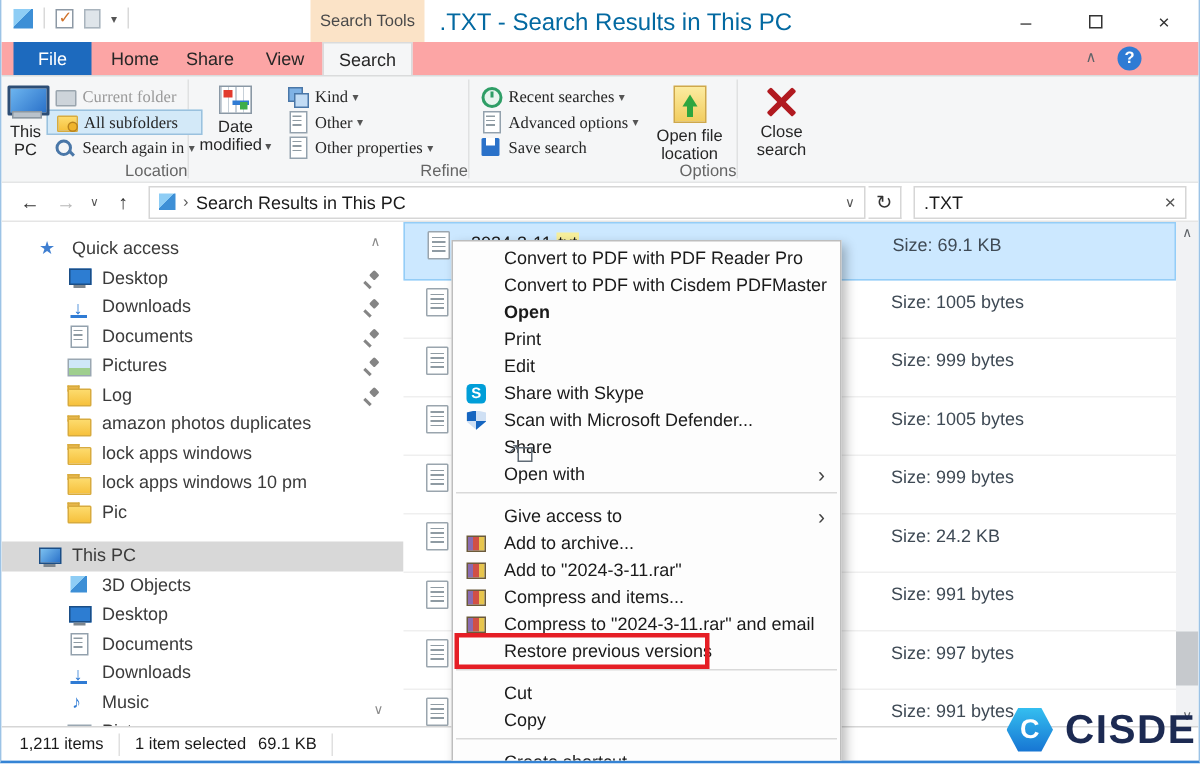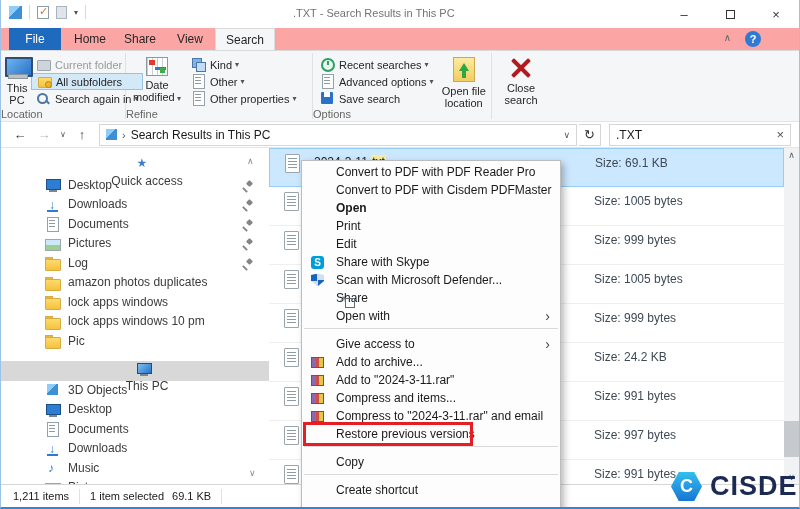--- a/index.html
+++ b/index.html
@@ -12,46 +12,46 @@
   .titlebar{position:absolute;left:0;right:0;top:0;height:28px;background:#fff;}
   .qat{position:absolute;left:8px;top:5px;display:flex;align-items:center;gap:7px;}
   .qat-sep{width:1px;height:14px;background:#d9d9d9;}
   .qat-cube{width:13px;height:13px;background:linear-gradient(135deg,#8ecdf5 0 45%,#3d8fd6 45%);}
   .qat-check{position:relative;width:12px;height:13px;background:#fff;border:1px solid #8d99a5;}
   .qat-check::before{content:"✓";position:absolute;left:1px;top:-2px;color:#d0722a;font-size:11px;}
   .qat-doc{width:11px;height:13px;background:#dfe5ea;border:1px solid #a9b4bd;}
   .qat-caret{color:#555;font-size:8px;}
   .ctx-tab{position:absolute;left:206px;top:0;width:76px;height:28px;background:#fbe3c7;
            color:#4a4a4a;font-size:11px;display:flex;align-items:center;justify-content:center;}
-  .win-title{position:absolute;left:292px;top:7px;color:#737373;font-size:11px;white-space:nowrap;}
+  .win-title{position:absolute;left:292px;top:7px;color:#0369a1;font-size:16px;white-space:nowrap;}
   .wincontrols{position:absolute;right:0;top:0;display:flex;height:28px;}
   .wc{width:46px;height:28px;display:flex;align-items:center;justify-content:center;color:#333;font-size:13px;}
   .wc-max i{display:block;width:9px;height:9px;border:1px solid #333;}
 
   
   .tabsrow{position:absolute;left:0;right:0;top:28px;height:22px;background:#fca5a5;}
   .tab-file{position:absolute;left:8px;top:0;width:52px;height:22px;background:#1d6abe;color:#fff;
             display:flex;align-items:center;justify-content:center;}
   .tab{position:absolute;top:0;height:22px;display:flex;align-items:center;justify-content:center;color:#262626;}
   .tab-home{left:64px;width:50px;} .tab-share{left:114px;width:50px;} .tab-view{left:164px;width:50px;}
   .tab-search{left:214px;width:60px;background:#f5f6f7;border:1px solid #dadbdc;border-bottom:none;z-index:2;}
   .rib-collapse{position:absolute;right:68px;top:4px;color:#5f6368;font-size:10px;}
   .help-btn{position:absolute;right:38px;top:3px;width:16px;height:16px;border-radius:50%;background:#2f7bd4;
             color:#fff;font-size:11px;font-weight:bold;display:flex;align-items:center;justify-content:center;}
 
   
   .ribbon{position:absolute;left:0;right:0;top:50px;height:72px;background:#f5f6f7;
           border-top:1px solid #dadbdc;border-bottom:1px solid #e4e5e6;display:flex;}
   .rgroup{position:relative;padding:2px 2px 14px 2px;display:flex;align-items:flex-start;}
-  .rg-label{position:absolute;left:0;right:0;bottom:1px;text-align:left;font-size:11px;color:#656565;}
+  .rg-label{position:absolute;left:0;right:0;bottom:1px;text-align:right;font-size:11px;color:#656565;}
   .rib-sep{width:1px;background:#e0e1e2;margin:2px 0;}
   .bigbtn{width:52px;display:flex;flex-direction:column;align-items:center;padding-top:2px;}
   .bigbtn .bb-label{font-size:11px;line-height:12px;text-align:center;color:#262626;}
   .bb-caret .bb-label::after{content:" ▾";font-size:8px;color:#555;}
-  .stack{display:flex;flex-direction:column;justify-content:flex-start;padding-top:3px;}
+  .stack{display:flex;flex-direction:column;justify-content:flex-start;padding-top:3px;font-family:Liberation Serif, serif;}
   .srow{display:flex;align-items:center;height:17px;padding:0 5px;font-size:11px;color:#262626;white-space:nowrap;}
   .srow.sel{background:#d3e9f8;border:1px solid #9ac1de;}
   .srow.dis{color:#9a9a9a;}
   .caret::after{content:"▾";font-size:8px;color:#555;margin-left:3px;}
 
   .sic{width:15px;height:15px;display:inline-block;position:relative;margin-right:4px;flex:none;}
   .sic-curfolder::before{content:"";position:absolute;left:1px;top:3px;width:12px;height:9px;background:#cdd4da;border:1px solid #9aa5ae;border-radius:1px;}
   .sic-subfolders::before{content:"";position:absolute;left:1px;top:3px;width:12px;height:9px;background:linear-gradient(#fddb6d,#f6c13d);border:1px solid #d8ab3e;border-radius:1px;}
   .sic-subfolders::after{content:"";position:absolute;right:0;bottom:1px;width:5px;height:5px;background:#f0b42c;border:1px solid #b9831d;border-radius:50%;}
   .sic-searchagain::before{content:"";position:absolute;left:1px;top:2px;width:7px;height:7px;border:2px solid #4a77a8;border-radius:50%;}
@@ -98,21 +98,21 @@
   .search-clear{color:#555;font-size:13px;}
 
   
   .main{position:absolute;left:0;right:0;top:148px;height:336px;background:#fff;overflow:hidden;}
 
   
   .sidebar{position:absolute;left:0;top:0;width:268px;height:100%;padding-top:8px;overflow:hidden;}
   .side-item{position:relative;height:19.5px;line-height:19.5px;display:flex;align-items:center;white-space:nowrap;color:#3b3b3b;}
   .side-item.f-selected{background:#d8d8d8;}
   .side-item.f-gap_before{margin-top:10px;}
-  .ind-1{padding-left:24px;flex-direction:column;} .ind-2{padding-left:44px;}
+  .ind-1{padding-left:24px;} .ind-2{padding-left:44px;}
   .side-ico{position:relative;width:16px;height:16px;margin-right:7px;flex:none;}
   .side-pin{display:none;position:absolute;right:16px;top:4px;width:11px;height:11px;}
   .f-pinned .side-pin{display:block;}
   .side-pin::before{content:"";position:absolute;right:1px;top:1px;width:5px;height:5px;background:#858585;border-radius:1px;transform:rotate(45deg);}
   .side-pin::after{content:"";position:absolute;left:0;bottom:0;width:6px;height:2px;background:#858585;transform:rotate(45deg);}
   .side-up{position:absolute;left:246px;top:8px;color:#8a8a8a;font-size:9px;}
   .side-down{position:absolute;left:248px;bottom:6px;color:#8a8a8a;font-size:9px;}
 
   .ic-star::before{content:"★";position:absolute;left:1px;top:-2px;color:#3f7fd1;font-size:12px;}
   .ic-desktop::before,.ic-thispc::before{content:"";position:absolute;left:1px;top:2px;width:13px;height:9px;background:#2d7dd2;border:1px solid #1b4e86;}
@@ -189,20 +189,21 @@
 
   <div class="titlebar">
     <div class="qat">
       <span class="qat-cube"></span>
       <span class="qat-sep"></span>
       <span class="qat-check"></span>
       <span class="qat-doc"></span>
       <span class="qat-caret">▾</span>
       <span class="qat-sep"></span>
     </div>
+    <div class="ctx-tab">Search Tools</div>
     <div class="win-title">.TXT - Search Results in This PC</div>
     <div class="wincontrols">
       <div class="wc">–</div>
       <div class="wc wc-max">
           <i></i>
         </div>
       <div class="wc">×</div>
     </div>
   </div>
 
@@ -556,20 +557,26 @@
     <span class="hl-box"></span>
   </div>
       <div class="mitem f-separator">
     
     
     
     
   </div>
       <div class="mitem">
     <span class="mico"></span>
+    <span class="mlabel">Cut</span>
+    
+    
+  </div>
+      <div class="mitem">
+    <span class="mico"></span>
     <span class="mlabel">Copy</span>
     
     
   </div>
       <div class="mitem f-separator">
     
     
     
     
   </div>

